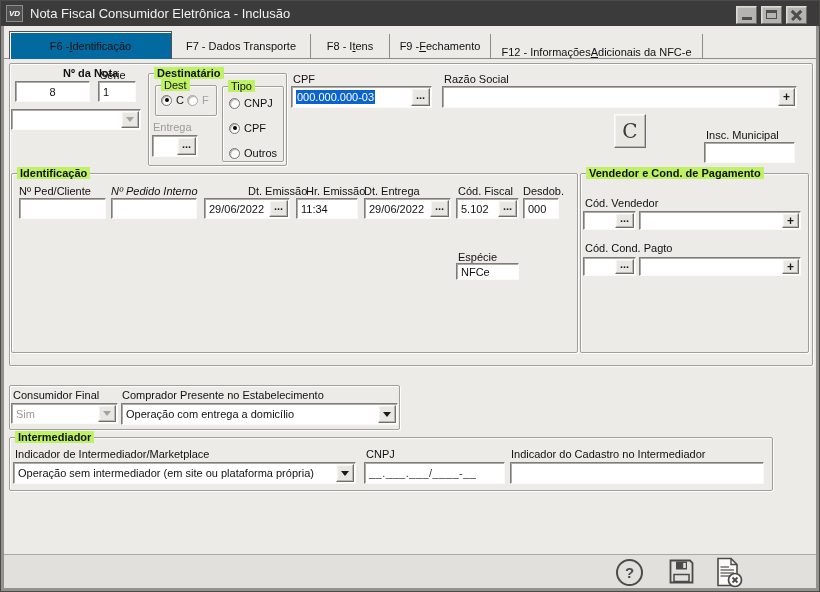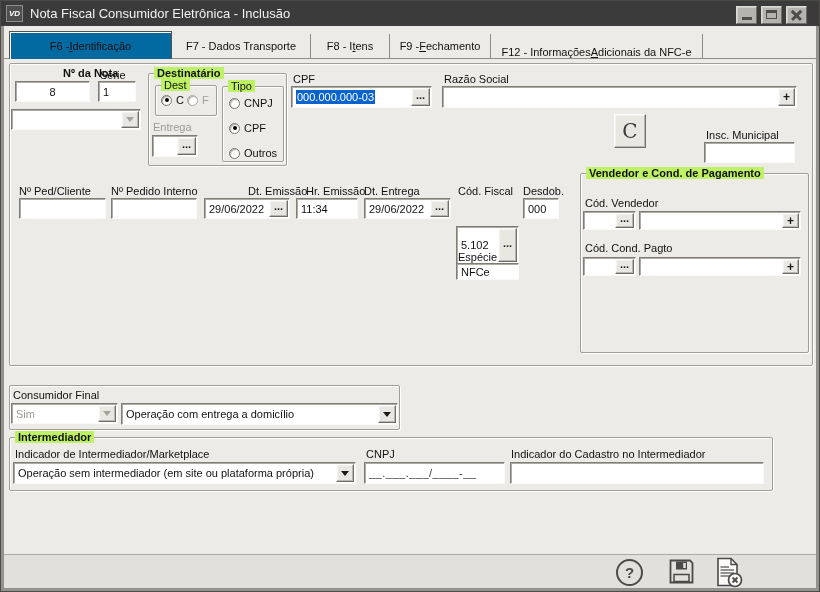--- a/index.html
+++ b/index.html
@@ -195,44 +195,47 @@
     <span></span>
     <div class="btn3d plusbtn">+</div>
   </div>
 
   <div class="btn3d cbtn" style="left:613px; top:113px; width:32px; height:34px;">C</div>
   <div class="lbl" style="left:705px; top:128px;">Insc. Municipal</div>
   <div class="inp" style="left:703px; top:141px; width:91px; height:21px;">
       <span></span>
     </div>
 
+  <div class="grp" style="left:10px; top:172px; width:567px; height:180px;">
+    <div class="gt">Identificação</div>
+  </div>
   <div class="lbl" style="left:18px; top:184px;">Nº Ped/Cliente</div>
   <div class="inp" style="left:18px; top:197px; width:87px; height:21px;">
       <span></span>
     </div>
-  <div class="lbl" style="left:110px; top:184px;">Nº Pedido Interno</div>
+  <div class="lbl" style="left:110px; top:184px;font-style:italic;">Nº Pedido Interno</div>
   <div class="inp" style="left:110px; top:197px; width:86px; height:21px;">
       <span></span>
     </div>
   <div class="lbl" style="left:203px; top:184px;margin-left:44px;">Dt. Emissão</div>
   <div class="inp" style="left:203px; top:197px; width:86px; height:21px;">
     <span>29/06/2022</span>
     <div class="btn3d inbtn">...</div>
   </div>
   <div class="lbl" style="left:305px; top:184px;">Hr. Emissão</div>
   <div class="inp" style="left:295px; top:197px; width:62px; height:21px;">
       <span>11:34</span>
     </div>
   <div class="lbl" style="left:363px; top:184px;">Dt. Entrega</div>
   <div class="inp" style="left:363px; top:197px; width:87px; height:21px;">
     <span>29/06/2022</span>
     <div class="btn3d inbtn">...</div>
   </div>
   <div class="lbl" style="left:457px; top:184px;">Cód. Fiscal</div>
-  <div class="inp" style="left:455px; top:197px; width:63px; height:38px;margin-top:28px;">
+  <div class="inp" style="left:455px; top:197px; width:63px; height:21px;">
     <span>5.102</span>
     <div class="btn3d inbtn">...</div>
   </div>
   <div class="lbl" style="left:522px; top:184px;">Desdob.</div>
   <div class="inp" style="left:522px; top:197px; width:36px; height:21px;">
       <span>000</span>
     </div>
   <div class="lbl" style="left:457px; top:250px;">Espécie</div>
   <div class="inp" style="left:455px; top:262px; width:63px; height:17px;">
       <span>NFCe</span>
@@ -261,20 +264,21 @@
   </div>
 
   <div class="grp" style="left:8px; top:384px; width:391px; height:45px;"></div>
   <div class="lbl" style="left:12px; top:388px;">Consumidor Final</div>
   <div class="inp" style="left:10px; top:402px; width:107px; height:21px;">
     <span class="gray">Sim</span>
     <div class="btn3d arrowbtn">
         <span class="tri dis"></span>
       </div>
   </div>
+  <div class="lbl" style="left:121px; top:388px;">Comprador Presente no Estabelecimento</div>
   <div class="inp" style="left:120px; top:402px; width:277px; height:22px;">
     <span>Operação com entrega a domicílio</span>
     <div class="btn3d arrowbtn">
         <span class="tri"></span>
       </div>
   </div>
 
   <div class="grp" style="left:8px; top:436px; width:764px; height:54px;">
     <div class="gt">Intermediador</div>
   </div>

